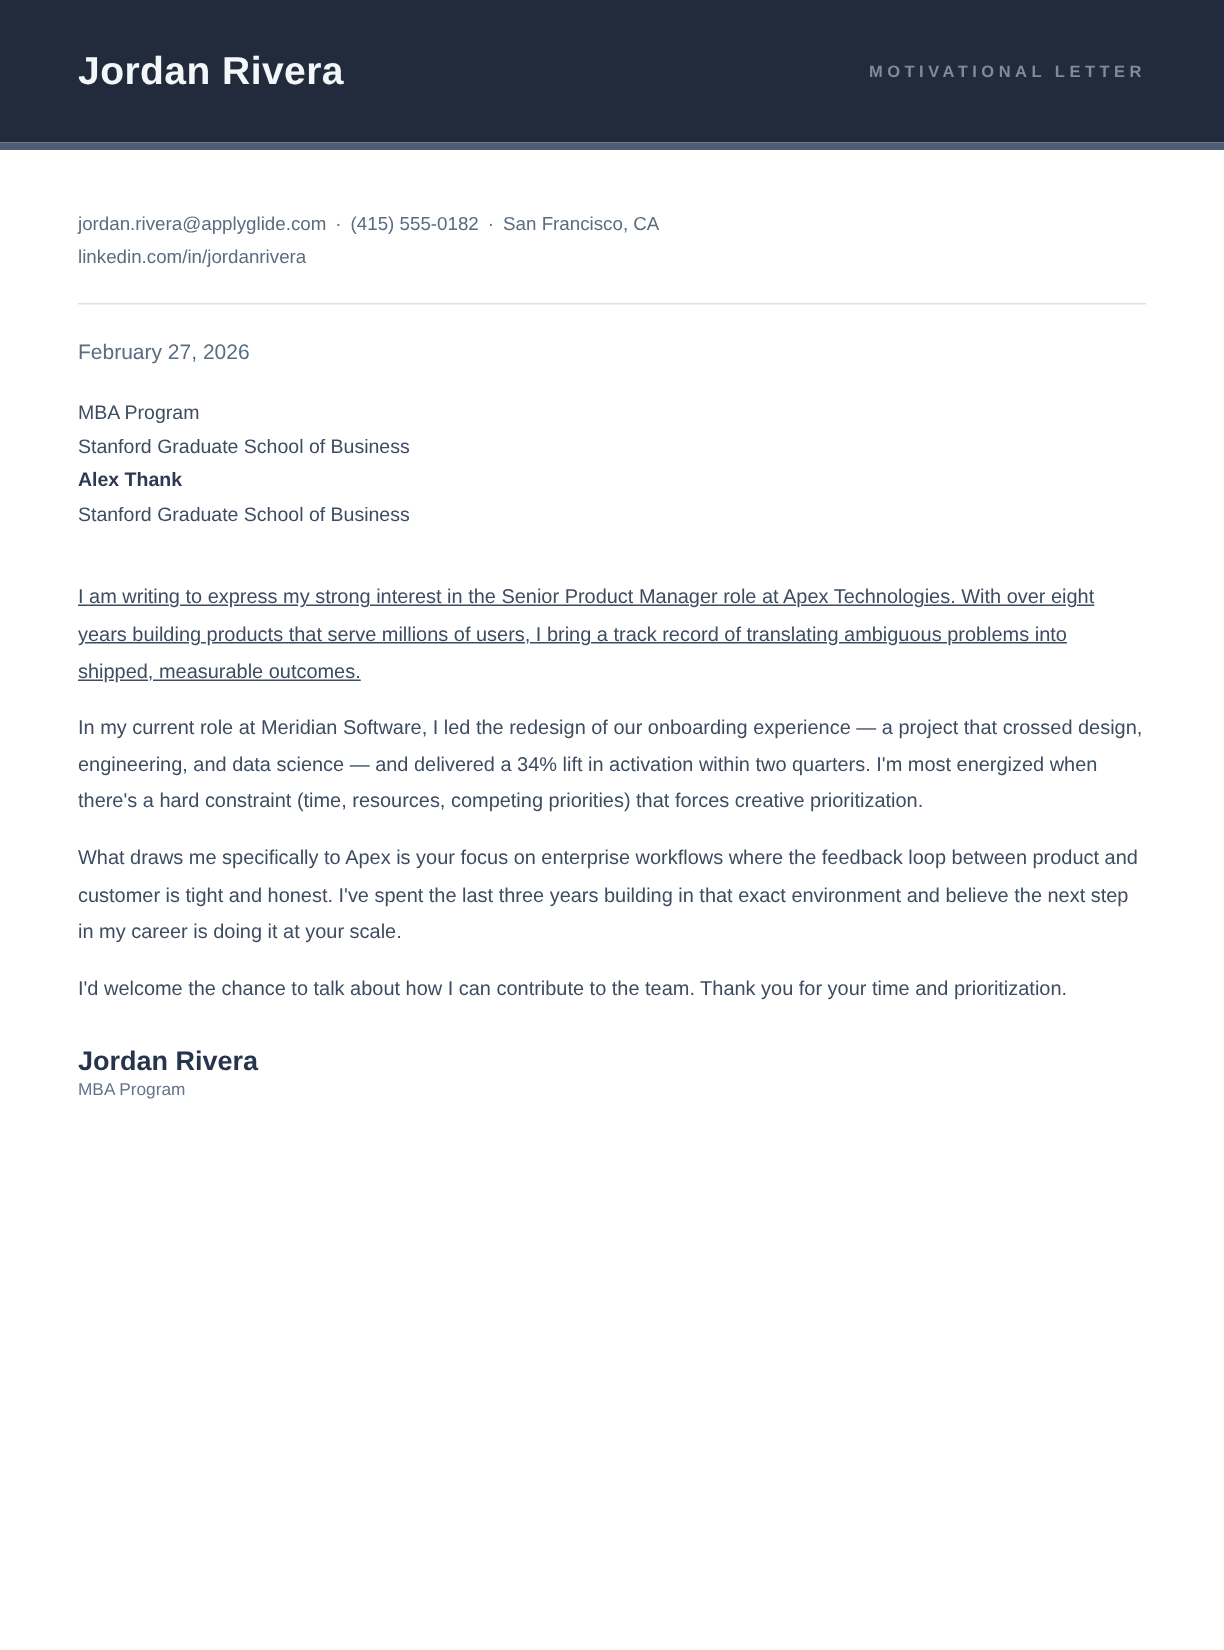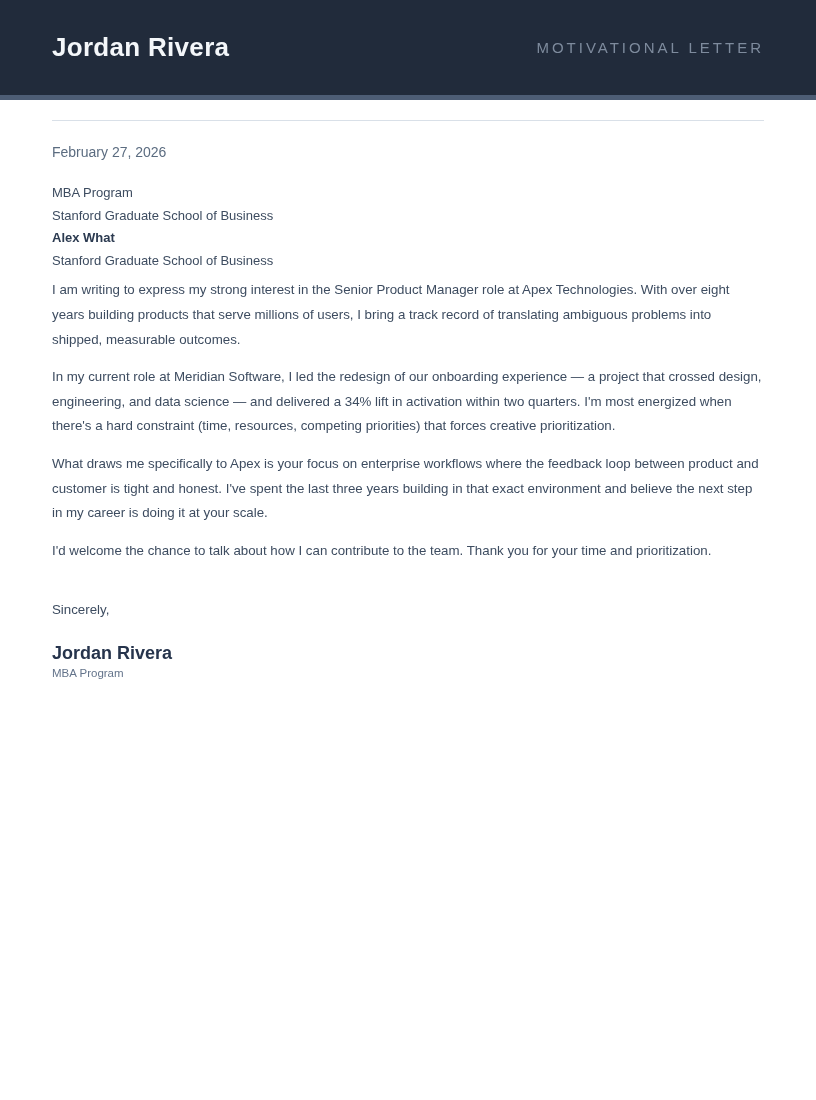--- a/index.html
+++ b/index.html
@@ -37,22 +37,22 @@
     justify-content: space-between;
   }
   .header h1 {
     color: var(--header-title);
     font-size: 26px;
     font-weight: 700;
     letter-spacing: 0.3px;
   }
   .doc-type {
     color: var(--doc-type-label);
-    font-size: 15px;
-    font-weight: 400;
+    font-size: 11px;
+    font-weight: 700;
     letter-spacing: 3px;
     text-transform: uppercase;
   }
   .accent-strip {
     height: 5px;
     background: var(--accent-strip);
   }
   .content {
     padding: 0 52px;
   }
@@ -87,21 +87,21 @@
     margin-top: 29px;
     font-size: 14.5px;
     color: var(--dark-text);
   }
   p.para {
     font-size: 13.3px;
     line-height: 24.6px;
     color: var(--body-text);
     margin-top: 13px;
   }
-  p.para.first { margin-top: 6px; }
+  p.para.first { margin-top: 32px; text-decoration: underline; }
   .closing {
     margin-top: 39px;
     font-size: 13.3px;
     color: var(--body-text);
   }
   .sig-name {
     margin-top: 26px;
     font-size: 18px;
     font-weight: 700;
     color: var(--signature-name);
@@ -119,38 +119,45 @@
 
   <header class="header">
     <h1>Jordan Rivera</h1>
     <div class="doc-type">MOTIVATIONAL LETTER</div>
   </header>
 
   <div class="accent-strip"></div>
 
   <main class="content">
 
+    <div class="contact">
+      <div>
+        <span>jordan.rivera@applyglide.com</span><span class="sep">·</span><span>(415) 555-0182</span><span class="sep">·</span><span>San Francisco, CA</span>
+      </div>
+      <div>
+        <span>linkedin.com/in/jordanrivera</span>
+      </div>
+    </div>
 
     <hr class="divider">
 
     <div class="date">February 27, 2026</div>
 
     <div class="recipient">
       <div>MBA Program</div>
       <div>Stanford Graduate School of Business</div>
-      <div class="recipient-name">Alex What</div>
+      <div class="recipient-name">Alex Thank</div>
       <div>Stanford Graduate School of Business</div>
     </div>
 
 
     <p class="para first">I am writing to express my strong interest in the Senior Product Manager role at Apex Technologies. With over eight years building products that serve millions of users, I bring a track record of translating ambiguous problems into shipped, measurable outcomes.</p>
     <p class="para">In my current role at Meridian Software, I led the redesign of our onboarding experience — a project that crossed design, engineering, and data science — and delivered a 34% lift in activation within two quarters. I'm most energized when there's a hard constraint (time, resources, competing priorities) that forces creative prioritization.</p>
     <p class="para">What draws me specifically to Apex is your focus on enterprise workflows where the feedback loop between product and customer is tight and honest. I've spent the last three years building in that exact environment and believe the next step in my career is doing it at your scale.</p>
     <p class="para">I'd welcome the chance to talk about how I can contribute to the team. Thank you for your time and prioritization.</p>
 
-    <div class="closing">Sincerely,</div>
 
     <div class="sig-name">Jordan Rivera</div>
     <div class="sig-title">MBA Program</div>
 
   </main>
 
 </div>
 
 </body></html>

